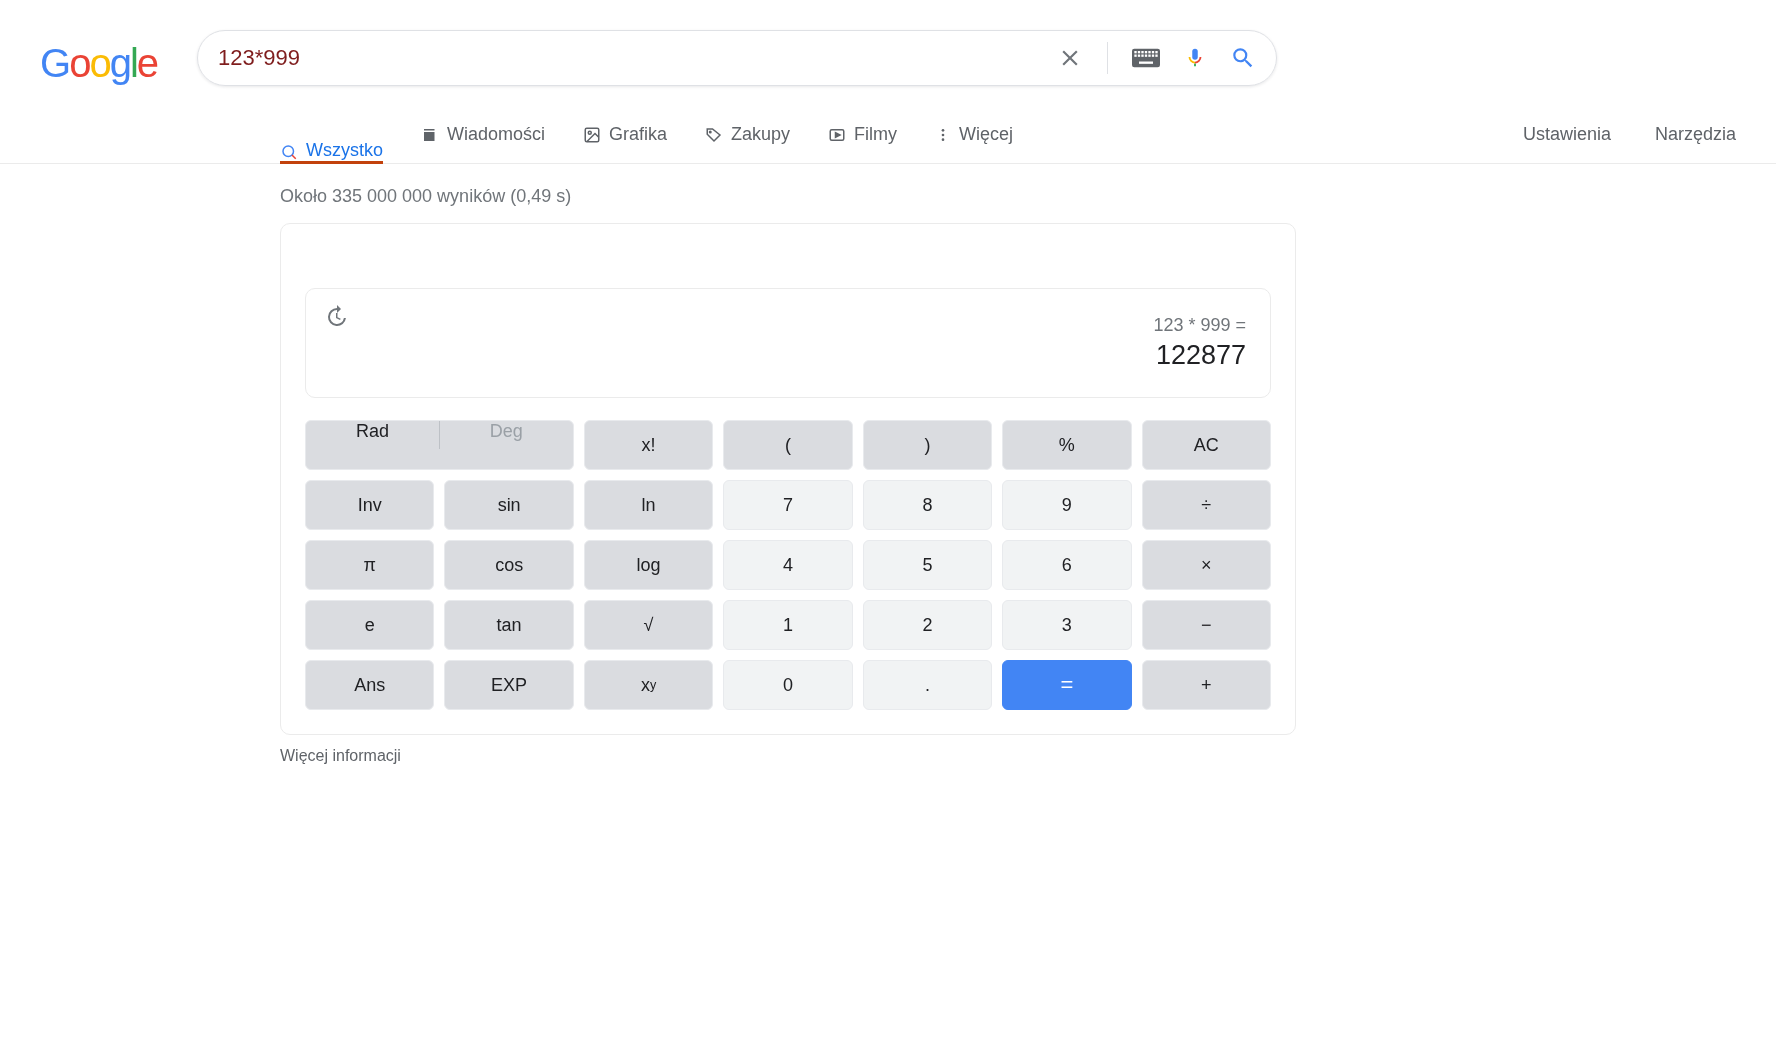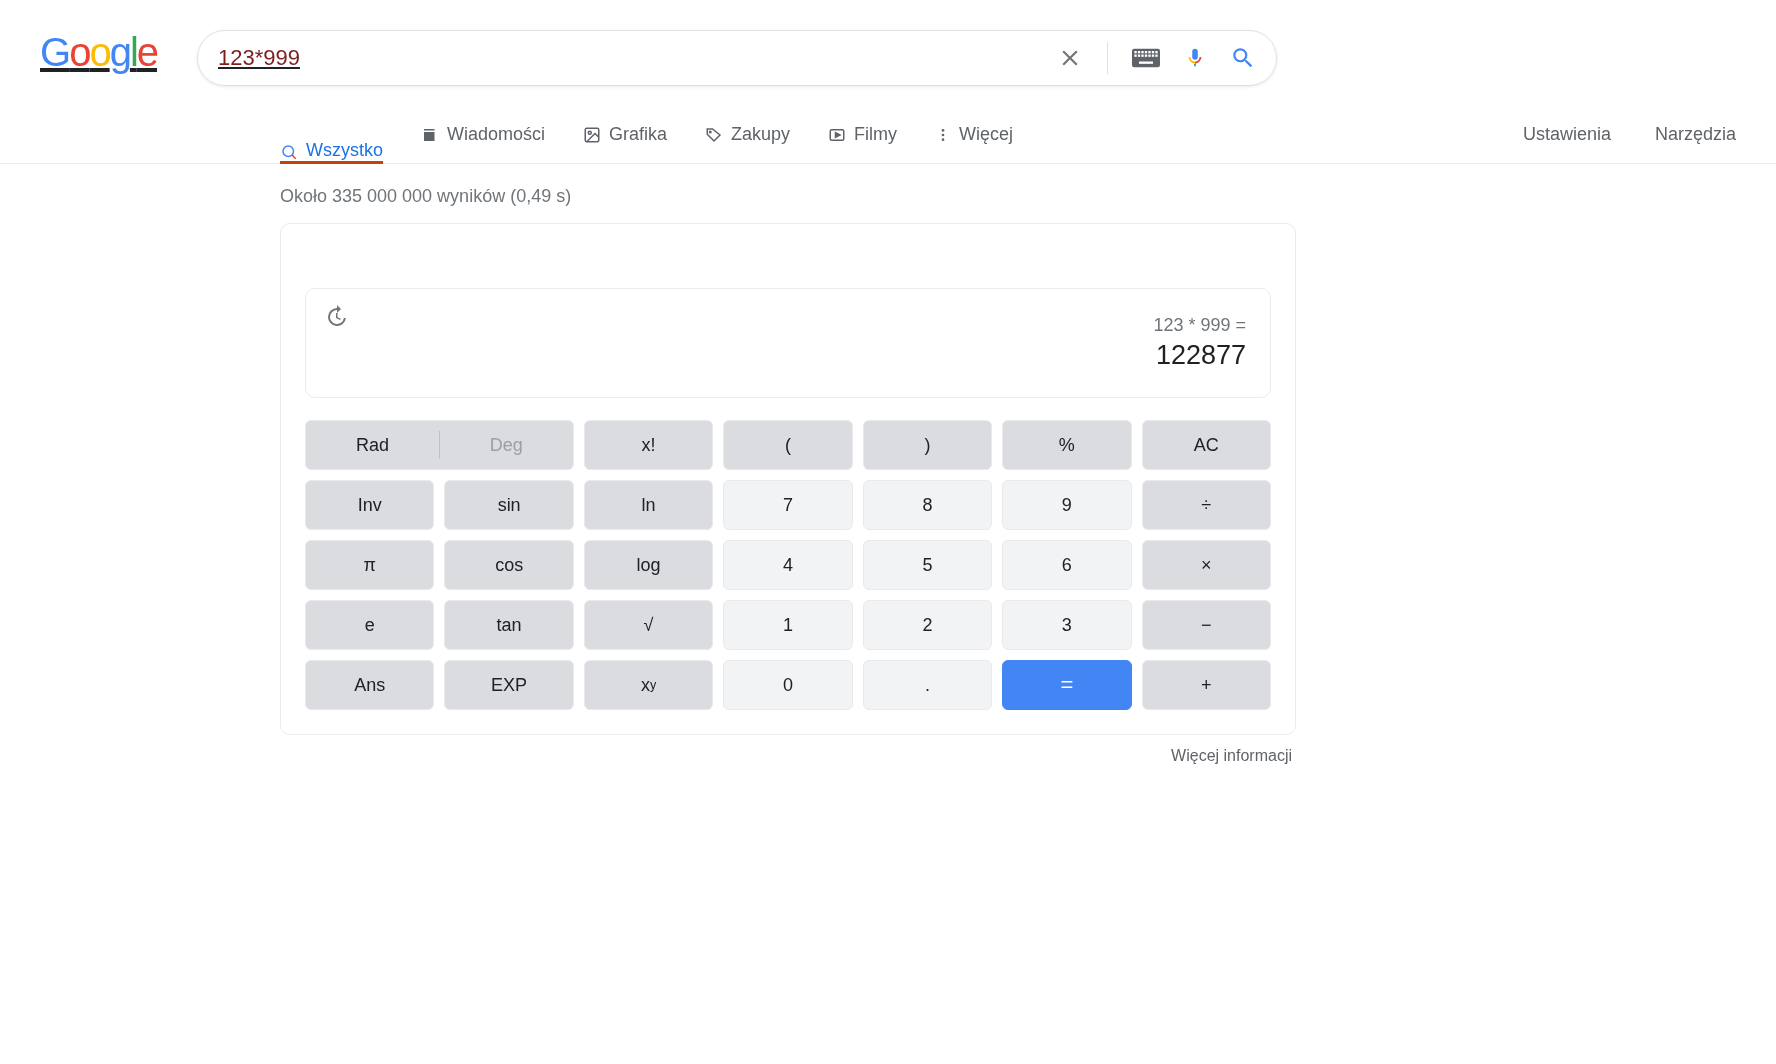--- a/index.html
+++ b/index.html
@@ -1,18 +1,18 @@
 <!DOCTYPE html>
 <html><head>
 <meta charset="utf-8">
 <style>
   * { box-sizing: border-box; margin: 0; padding: 0; }
   body { font-family: Arial, sans-serif; background: #fff; color: #202124; }
   
-  .header { display: flex; align-items: flex-start; padding: 30px 20px 20px 40px; gap: 40px; text-decoration: underline; }
+  .header { display: flex; align-items: flex-end; padding: 30px 20px 20px 40px; gap: 40px; }
   .logo { font-size: 40px; font-weight: 500; letter-spacing: -2px; }
   .logo .g1 { color: #4285F4; }
   .logo .o1 { color: #EA4335; }
   .logo .o2 { color: #FBBC05; }
   .logo .g2 { color: #4285F4; }
   .logo .l  { color: #34A853; }
   .logo .e  { color: #EA4335; }
   
   .search-bar { display: flex; align-items: center; flex: 0 0 1080px; border: 1px solid #dfe1e5; border-radius: 28px; height: 56px; padding: 0 20px; box-shadow: 0 1px 3px rgba(32,33,36,.1); }
   .search-bar input { flex: 1; border: none; outline: none; font-size: 22px; color: #7f1d1d; background: transparent; }
@@ -33,27 +33,27 @@
   .calc-expr { color: #70757a; font-size: 18px; margin-bottom: 4px; }
   .calc-result { font-size: 27px; color: #202124; }
   
   .calc-grid { display: grid; grid-template-columns: repeat(7, 1fr); gap: 10px; margin-top: 22px; }
   .calc-btn { height: 50px; border: 1px solid #e8eaed; border-radius: 6px; font-size: 18px; display:flex; align-items:center; justify-content:center; cursor:pointer; user-select:none; }
   .btn-gray  { background: #dadce0; color: #202124; }
   .btn-light { background: #f1f3f4; color: #202124; }
   .btn-mid   { background: #dadce0; color: #202124; }
   .btn-blue  { background: #4285f4; color: #fff; border-color: #4285f4; font-size: 22px; }
   .span2 { grid-column: span 2; }
-  .raddeg { display:flex; align-items:center; justify-content:center; gap: 0; position:relative; }
+  .raddeg { display:flex; align-items:flex-start; justify-content:center; gap: 0; position:relative; }
   .raddeg .half { flex:1; text-align:center; }
   .raddeg .dim { color: #9aa0a6; }
   .raddeg .vline { width:1px; height:28px; background:#bdc1c6; }
   sup { font-size: 0.7em; }
   
-  .more-info { margin-left: 280px; width: 1016px; text-align: right; padding: 12px 4px 0 0; color: #5f6368; font-size: 16px; }
+  .more-info { margin-left: 280px; width: 1016px; text-align: left; padding: 12px 4px 0 0; color: #5f6368; font-size: 16px; }
   .more-info span { cursor: pointer; }
 </style>
 </head>
 <body>
 
 <div class="header">
   <div class="logo">
     <span class="g1">G</span><span class="o1">o</span><span class="o2">o</span><span class="g2">g</span><span class="l">l</span><span class="e">e</span>
   </div>
   <div class="search-bar">

